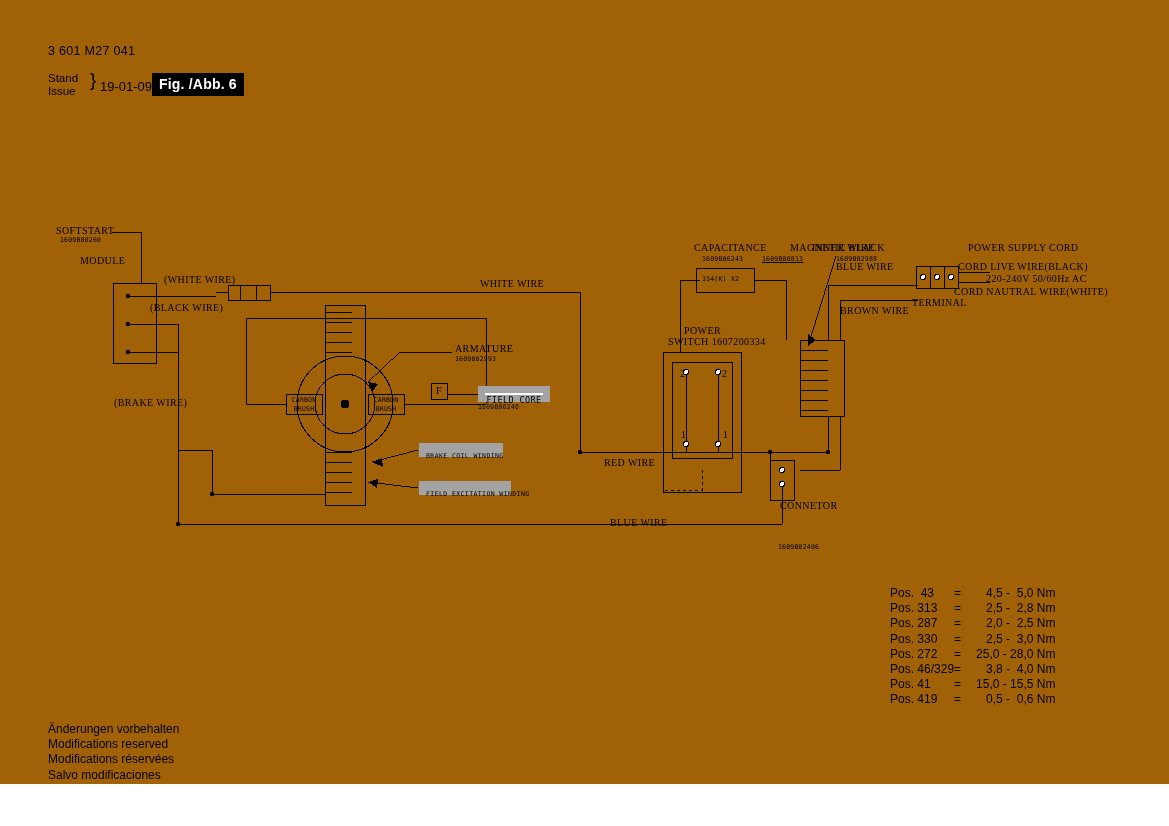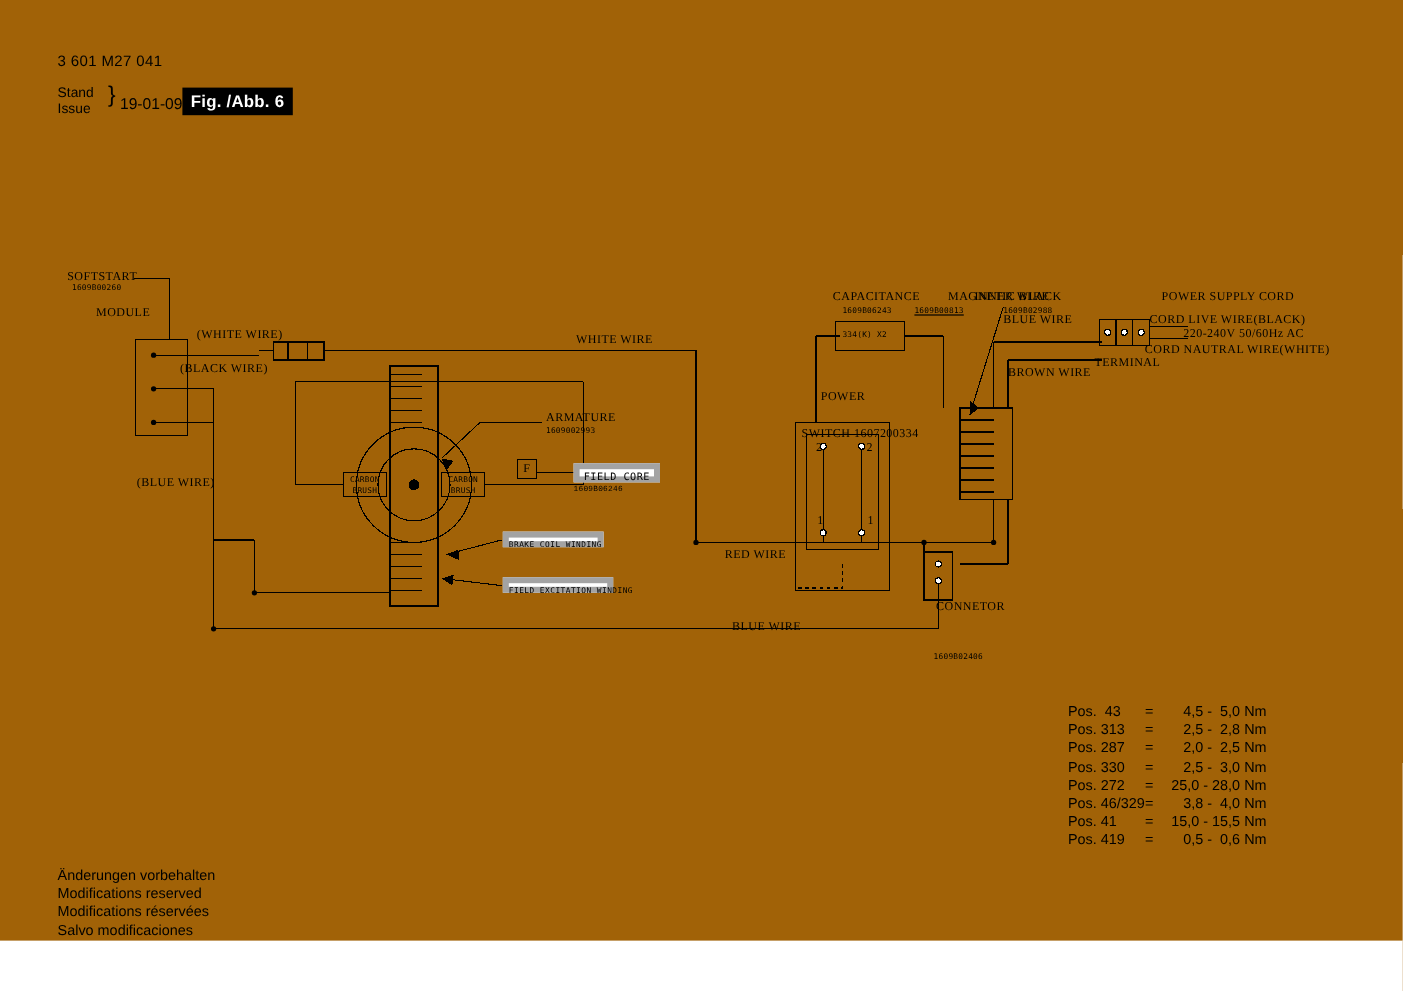--- a/index.html
+++ b/index.html
@@ -77,21 +77,21 @@
     line-height: 10px;
   }
   .lbl-sm {
     font-family: "DejaVu Sans Mono", monospace;
     font-size: 6.5px;
     letter-spacing: 0.2px;
     white-space: pre;
     line-height: 8px;
   }
   .boxlbl {
-    border: 5px solid #a3a3a3;
+    border: 7px solid #a3a3a3;
     box-sizing: border-box;
     font-family: "DejaVu Sans Mono", monospace;
     font-size: 8.5px;
     letter-spacing: 0.4px;
     text-align: center;
     white-space: pre;
     background: #fff;
   }
   svg.ov { position: absolute; left: 0; top: 0; overflow: visible; }
 </style>
@@ -315,21 +315,21 @@
   </svg>
 
   <div class="abs lbl" style="left:56px; top:206px; text-align:left;">
     <div>SOFTSTART</div>
     <div style="margin-left:24px;">MODULE</div>
   </div>
   <div class="abs lbl-sm" style="left:60px; top:236px;">1609B00260</div>
 
   <div class="abs lbl" style="left:164px; top:275px;">(WHITE WIRE)</div>
   <div class="abs lbl" style="left:150px; top:303px;">(BLACK WIRE)</div>
-  <div class="abs lbl" style="left:114px; top:398px;">(BLUE WIRE)</div>
+  <div class="abs lbl" style="left:114px; top:398px;">(BRAKE WIRE)</div>
   <div class="abs lbl" style="left:480px; top:279px;">WHITE WIRE</div>
   <div class="abs lbl" style="left:604px; top:458px;">RED WIRE</div>
   <div class="abs lbl" style="left:610px; top:518px;">BLUE WIRE</div>
   <div class="abs lbl" style="left:840px; top:306px;">BROWN WIRE</div>
   <div class="abs lbl" style="left:836px; top:262px;">BLUE WIRE</div>
 
   <div class="abs lbl" style="left:455px; top:344px;">ARMATURE</div>
   <div class="abs lbl-sm" style="left:455px; top:355px;">1609002993</div>
 
   <div class="abs boxlbl" style="left:478px; top:386px; width:72px; height:16px; line-height:15px;">FIELD CORE</div>
@@ -340,21 +340,21 @@
   <div class="abs lbl-sm" style="left:286px; top:396px; width:36px; text-align:center; line-height:8.5px;">CARBON
 BRUSH</div>
   <div class="abs lbl-sm" style="left:368px; top:396px; width:36px; text-align:center; line-height:8.5px;">CARBON
 BRUSH</div>
 
   <div class="abs boxlbl" style="left:419px; top:443px; width:84px; height:13px; line-height:12px; font-size:6.5px;">BRAKE COIL WINDING</div>
 
   <div class="abs boxlbl" style="left:419px; top:481px; width:92px; height:13px; line-height:12px; font-size:6.5px;">FIELD EXCITATION WINDING</div>
 
   <div class="abs lbl" style="left:684px; top:326px;">POWER</div>
-  <div class="abs lbl" style="left:668px; top:337px;margin-top:20px;">SWITCH 1607200334</div>
+  <div class="abs lbl" style="left:668px; top:337px;">SWITCH 1607200334</div>
   <div class="abs lbl" style="left:680px; top:369px;">2</div>
   <div class="abs lbl" style="left:722px; top:369px;">2</div>
   <div class="abs lbl" style="left:681px; top:430px;">1</div>
   <div class="abs lbl" style="left:723px; top:430px;">1</div>
 
   <div class="abs lbl" style="left:694px; top:243px;">CAPACITANCE</div>
   <div class="abs lbl-sm" style="left:702px; top:255px;">1609B06243</div>
   <div class="abs lbl-sm" style="left:702px; top:275px;">334(K) X2</div>
 
   <div class="abs lbl" style="left:790px; top:243px;">MAGNETIC BLACK</div>

